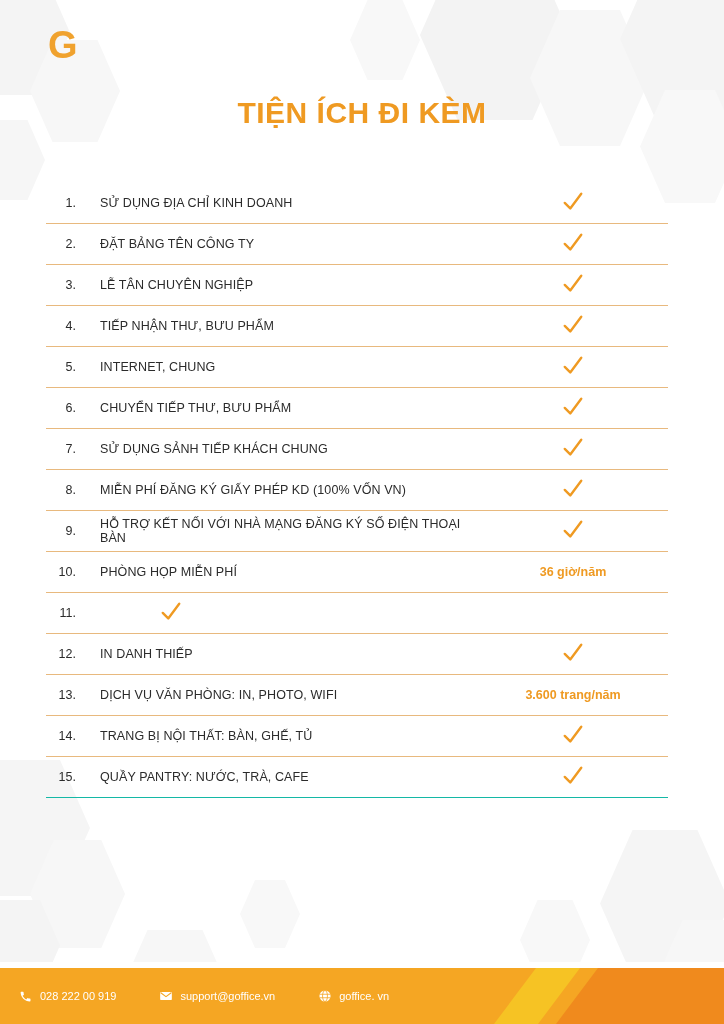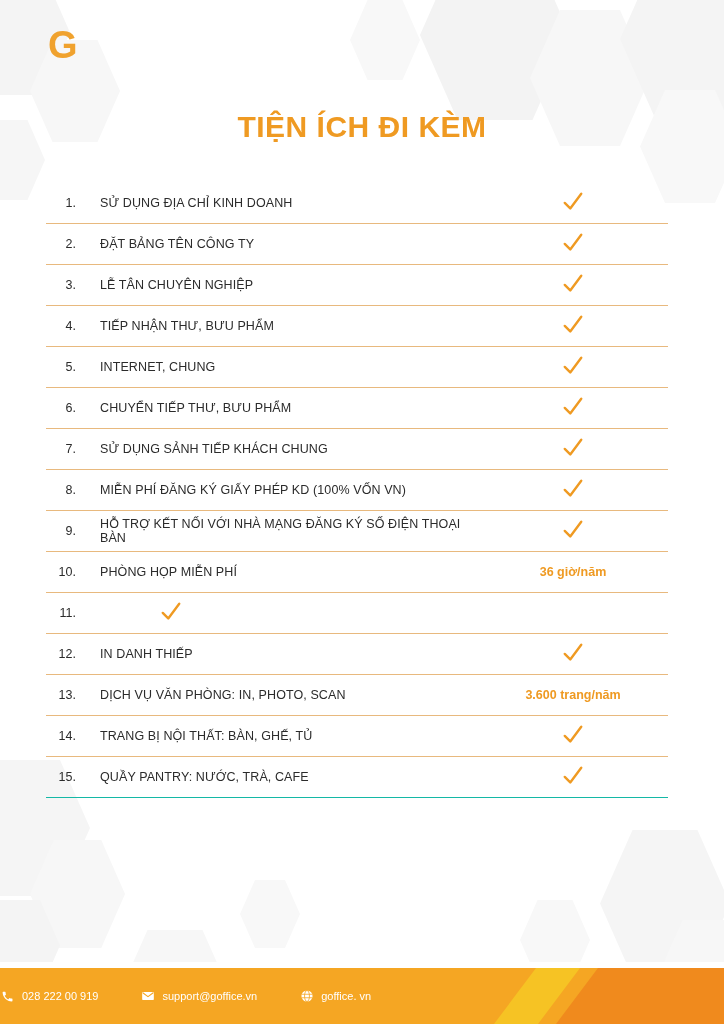--- a/index.html
+++ b/index.html
@@ -51,21 +51,21 @@
     font-size: 36px;
     font-weight: bold;
     color: #f0a22e;
     line-height: 1;
     margin-left: 2px;
   }
 
   
   .title {
     position: absolute;
-    top: 110px;
+    top: 96px;
     left: 0;
     right: 0;
     text-align: center;
     font-size: 30px;
     font-weight: bold;
     color: #ef9a22;
     letter-spacing: 0.5px;
     z-index: 5;
   }
 
@@ -126,20 +126,21 @@
     z-index: 6;
     display: flex;
     align-items: center;
     color: #ffffff;
     font-size: 11px;
   }
   .footer-inner {
     display: flex;
     align-items: center;
     gap: 0;
+    padding-left: 18px;
     width: 470px;
   }
   .f-item {
     display: flex;
     align-items: center;
     gap: 7px;
     margin-right: 42px;
     white-space: nowrap;
   }
   .f-icon {
@@ -308,21 +309,21 @@
       <span class="row-label">IN DANH THIẾP</span>
       <span class="row-value">
         <svg class="check" viewBox="0 0 24 24">
             <path d="M3 13 L9 19 L21 3" fill="none" stroke="#ef9a22" stroke-width="2.6" stroke-linecap="round" stroke-linejoin="round"></path>
           </svg>
       </span>
     </div>
 
     <div class="row">
       <span class="row-num">13.</span>
-      <span class="row-label">DỊCH VỤ VĂN PHÒNG: IN, PHOTO, SCAN</span>
+      <span class="row-label">DỊCH VỤ VĂN PHÒNG: IN, PHOTO, WIFI</span>
       <span class="row-value">3.600 trang/năm</span>
     </div>
 
     <div class="row">
       <span class="row-num">14.</span>
       <span class="row-label">TRANG BỊ NỘI THẤT: BÀN, GHẾ, TỦ</span>
       <span class="row-value">
         <svg class="check" viewBox="0 0 24 24">
             <path d="M3 13 L9 19 L21 3" fill="none" stroke="#ef9a22" stroke-width="2.6" stroke-linecap="round" stroke-linejoin="round"></path>
           </svg>

